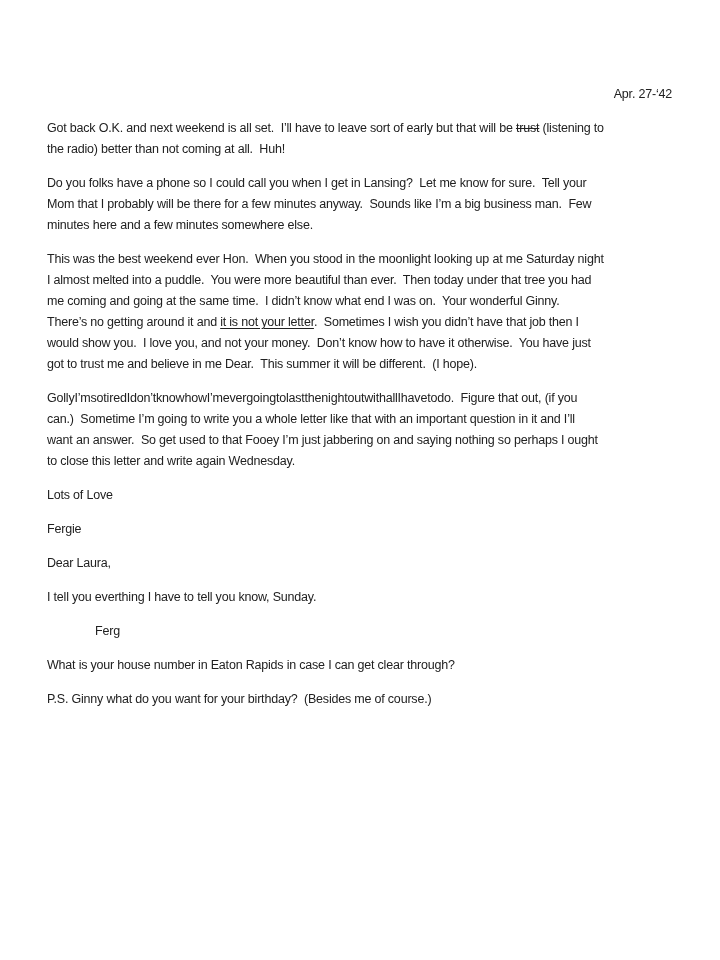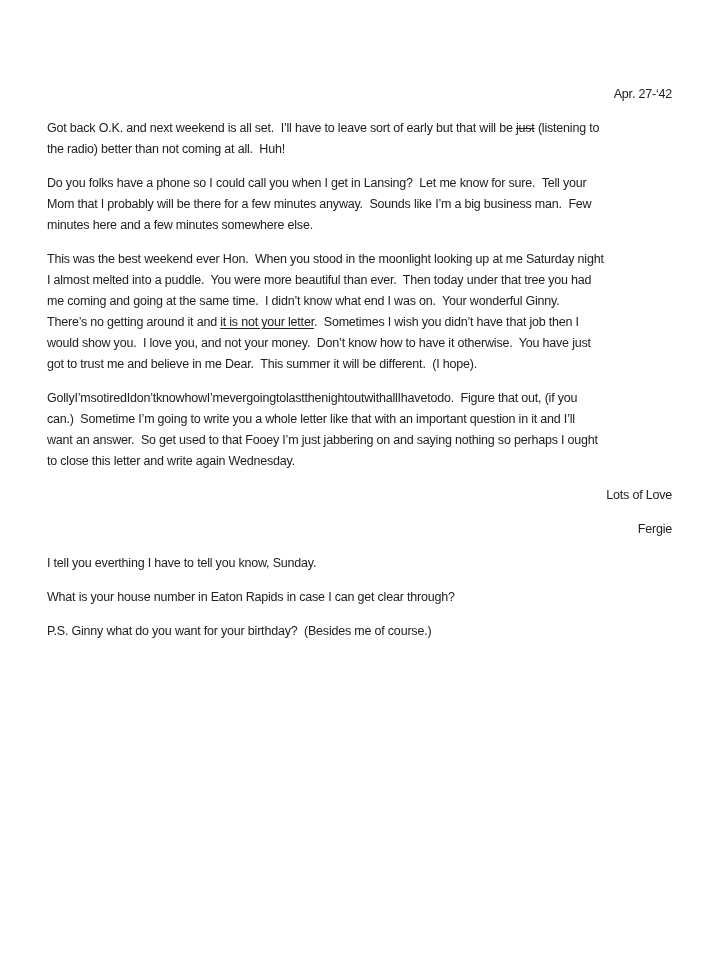--- a/index.html
+++ b/index.html
@@ -25,21 +25,21 @@
     margin: 0 0 13px 0;
     width: 645px;
     white-space: pre-wrap;
   }
   .date-line {
     width: 625px;
     text-align: right;
   }
   .center-line {
     width: 625px;
-    text-align: right;
+    text-align: left;
     white-space: normal;
   }
   .shift-right {
     transform: translateX(48px);
   }
   .strike {
     text-decoration: line-through;
   }
   .underline {
     text-decoration: underline;
@@ -47,21 +47,21 @@
   }
 </style>
 </head>
 <body>
 
 <div class="page">
 
   <div class="block date-line">Apr. 27-‘42</div>
 
 
-  <div class="block"><span>Got back O.K. and next weekend is all set.  I’ll have to leave sort of early but that will be </span><span class="strike">just</span><span> (listening to
+  <div class="block"><span>Got back O.K. and next weekend is all set.  I’ll have to leave sort of early but that will be </span><span class="strike">trust</span><span> (listening to
 the radio) better than not coming at all.  Huh!</span></div>
 
   <div class="block">Do you folks have a phone so I could call you when I get in Lansing?  Let me know for sure.  Tell your
 Mom that I probably will be there for a few minutes anyway.  Sounds like I’m a big business man.  Few
 minutes here and a few minutes somewhere else.</div>
 
   <div class="block"><span>This was the best weekend ever Hon.  When you stood in the moonlight looking up at me Saturday night
 I almost melted into a puddle.  You were more beautiful than ever.  Then today under that tree you had
 me coming and going at the same time.  I didn’t know what end I was on.  Your wonderful Ginny.
 There’s no getting around it and </span><span class="underline">it is not your letter</span><span>.  Sometimes I wish you didn’t have that job then I
@@ -71,21 +71,23 @@
   <div class="block">GollyI’msotiredIdon’tknowhowI’mevergoingtolastthenightoutwithallIhavetodo.  Figure that out, (if you
 can.)  Sometime I’m going to write you a whole letter like that with an important question in it and I’ll
 want an answer.  So get used to that Fooey I’m just jabbering on and saying nothing so perhaps I ought
 to close this letter and write again Wednesday.</div>
 
 
   <div class="block center-line">Lots of Love</div>
 
   <div class="block center-line">Fergie</div>
 
+  <div class="block">Dear Laura,</div>
 
   <div class="block">I tell you everthing I have to tell you know, Sunday.</div>
 
+  <div class="block center-line shift-right">Ferg</div>
 
   <div class="block">What is your house number in Eaton Rapids in case I can get clear through?</div>
 
   <div class="block">P.S. Ginny what do you want for your birthday?  (Besides me of course.)</div>
 
 </div>
 
 </body></html>

